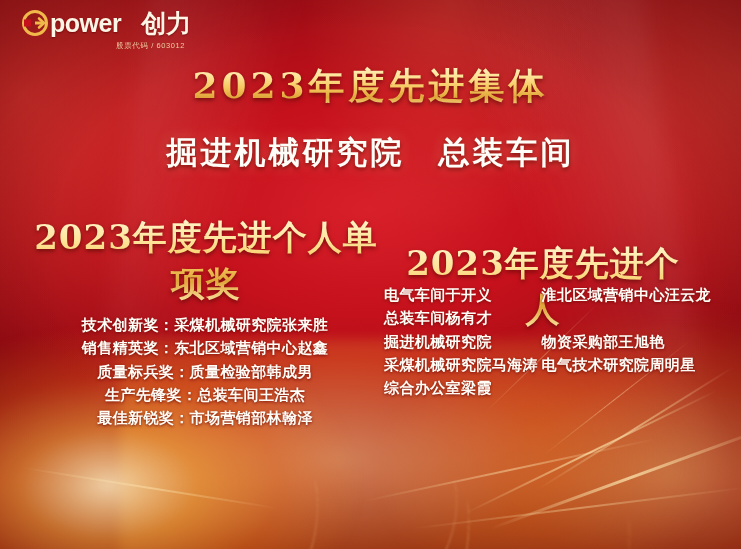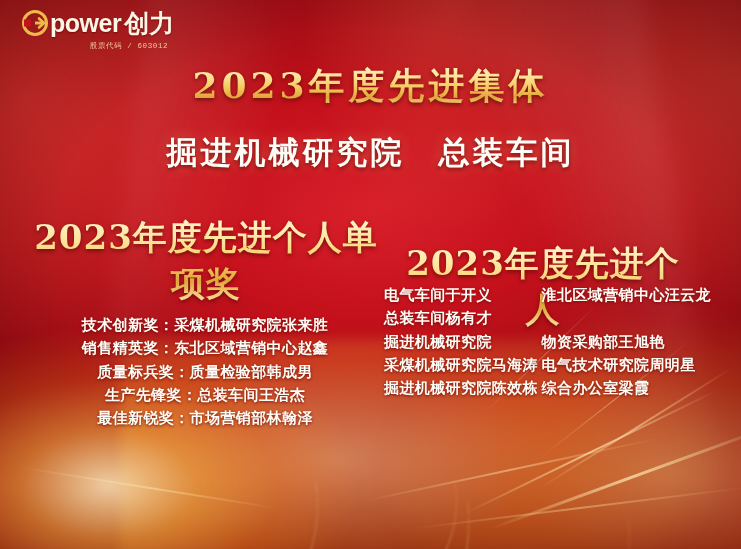--- a/index.html
+++ b/index.html
@@ -90,24 +90,24 @@
 
   
   .logo-wrap{position:absolute;left:22px;top:10px;display:flex;flex-direction:column;}
   .logo-row{display:flex;align-items:center;gap:2px;}
   .logo-mark{width:26px;height:26px;position:relative;flex:0 0 auto;}
   .logo-text{
     font-size:25px;font-weight:700;letter-spacing:-.5px;
     color:#fdf6e6;line-height:1;
     text-shadow:0 1px 2px rgba(90,0,0,.6);
   }
-  .logo-cn{font-size:25px;font-weight:700;color:#fdf6e6;line-height:1;margin-left:1px;
+  .logo-cn{font-size:25px;font-weight:700;color:#fdf6e6;line-height:1;margin-left:18px;
     text-shadow:0 1px 2px rgba(90,0,0,.6);}
   .logo-sub{font-size:7.5px;color:#f4d9a8;letter-spacing:.6px;margin-top:5px;
-    align-self:flex-end;margin-right:6px;opacity:.92;font-family:Liberation Mono, monospace;}
+    align-self:flex-end;margin-right:6px;opacity:.92;}
 
   
   .gold{
     background:linear-gradient(180deg,#fff6cf 0%,#ffe49a 28%,#f6c85f 52%,#e0a63a 72%,#ffeeb6 100%);
     -webkit-background-clip:text;background-clip:text;color:transparent;
     -webkit-text-fill-color:transparent;
     filter:drop-shadow(0 2px 2px rgba(90,8,4,.75));
   }
   .title-main{
     position:absolute;left:0;right:0;top:62px;text-align:center;
@@ -230,18 +230,17 @@
     </div>
     <div class="person-row">
       <span class="person-cell c1">掘进机械研究院</span>
       <span class="person-cell c2">物资采购部王旭艳</span>
     </div>
     <div class="person-row">
       <span class="person-cell c1">采煤机械研究院马海涛</span>
       <span class="person-cell c2">电气技术研究院周明星</span>
     </div>
     <div class="person-row">
-      <span class="person-cell c1">掘进机械研究院陈效栋</span>
       <span class="person-cell c2">综合办公室梁霞</span>
     </div>
   </div>
 
 </div>
 
 </body></html>

